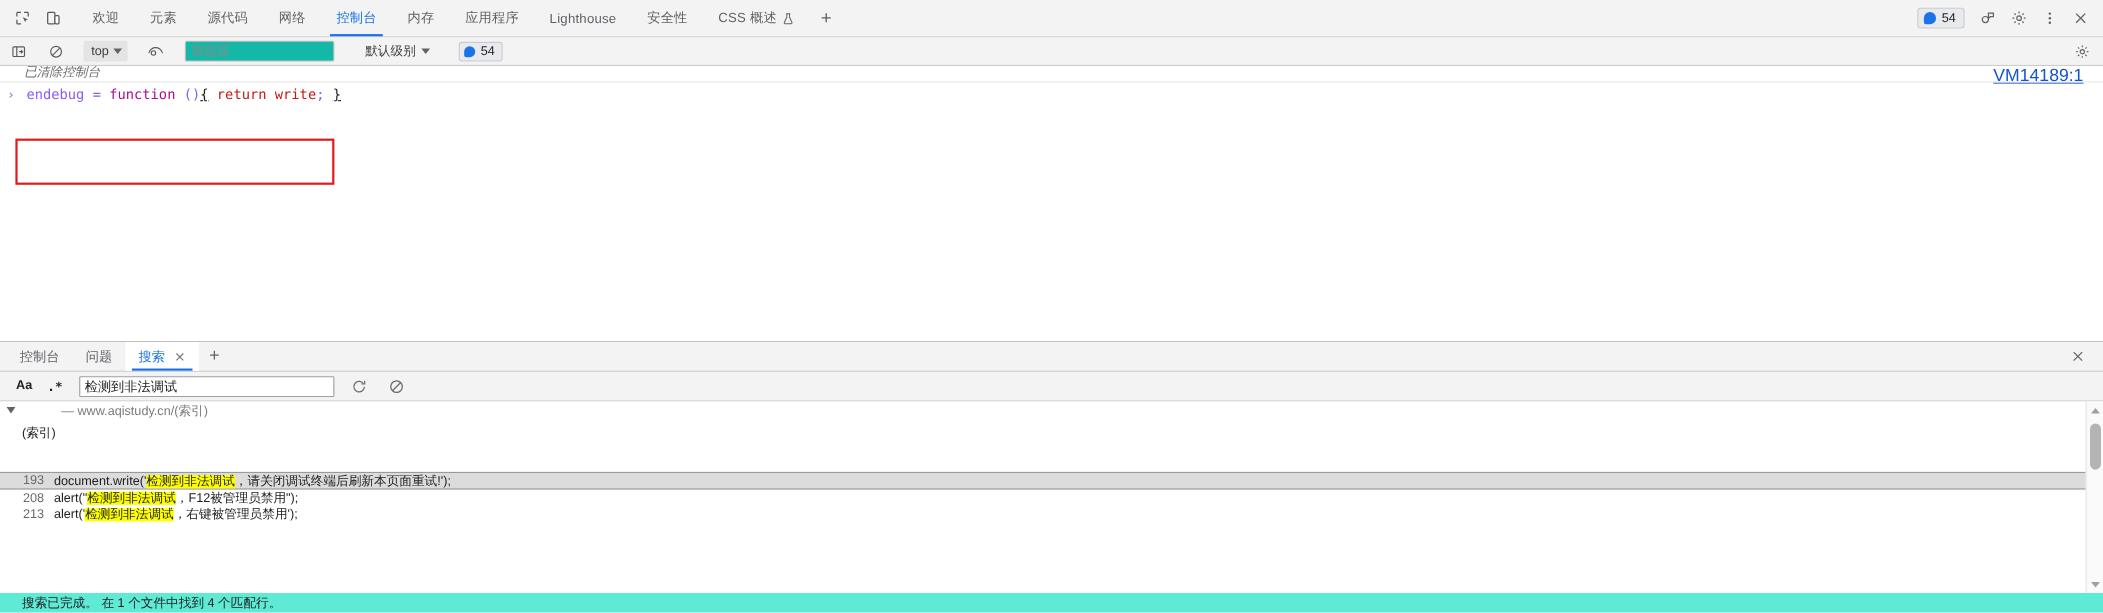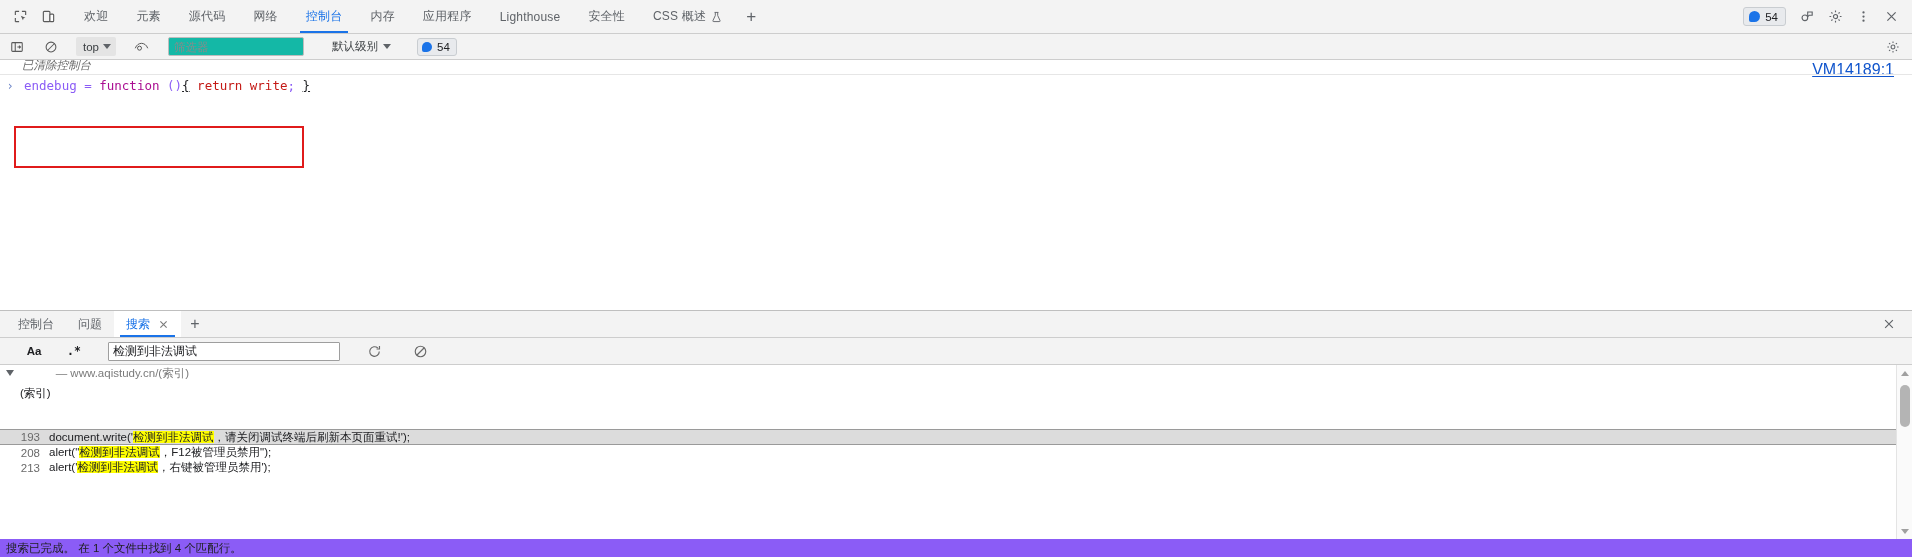--- a/index.html
+++ b/index.html
@@ -307,22 +307,22 @@
     margin-left: auto;
     display: flex; align-items: center;
     padding-right: 10px;
   }
 
   .search-toolbar {
     height: 27px; min-height: 27px;
     background: #f3f3f3;
     border-bottom: 1px solid #cdcdcd;
     display: flex; align-items: center;
-    padding: 0 22px;
-    gap: 16px;
+    padding: 0 10px;
+    gap: 4px;
   }
   .st-toggle {
     min-width: 24px; height: 20px;
     display: flex; align-items: center; justify-content: center;
     font-size: 11.5px;
     font-weight: bold;
     color: #202124;
     cursor: pointer;
     border-radius: 2px;
     padding: 0 3px;
@@ -433,22 +433,22 @@
     background: #b4b4b4;
     border-radius: 5px;
     cursor: pointer;
   }
 
   .status-line {
     height: 18px; min-height: 18px;
     display: flex; align-items: center;
     font-size: 11.5px;
     color: #202124;
-    padding-left: 6px;
-    background: #8b5cf6;
+    padding-left: 20px;
+    background: #5eead4;
   }
 </style>
 </head>
 <body>
 
 <div id="app">
 
   <div class="tabbar">
     <div class="tabbar-left">
       <div class="tb-icon" title="inspect">

